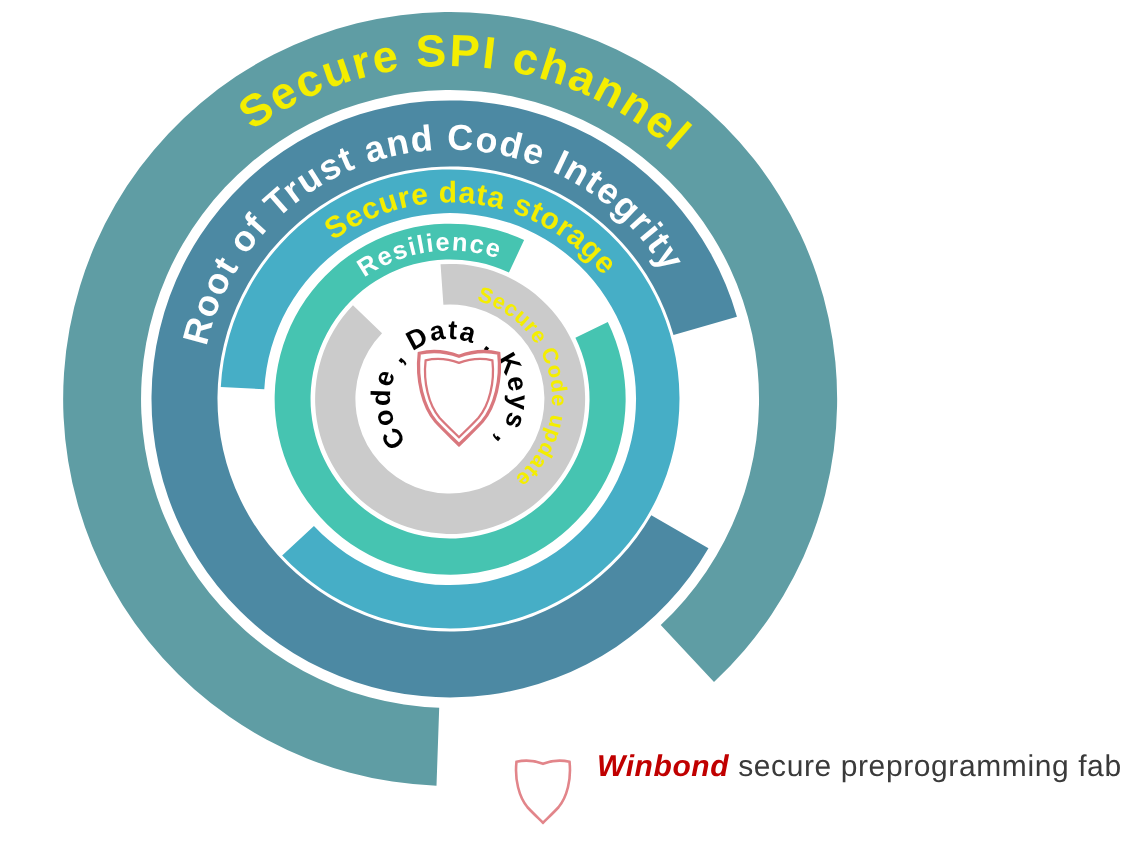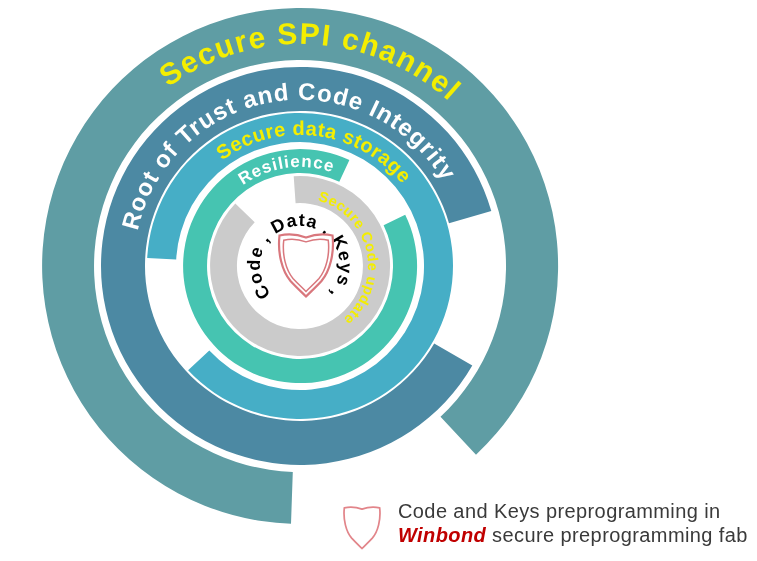--- a/index.html
+++ b/index.html
@@ -55,18 +55,17 @@
   </svg>
 
   <div class="legend">
     <svg class="legend-shield" width="40" height="47" viewBox="-30 -34 60 68">
       <path d="M 0 -27.5 C -8 -30.5 -18 -31.5 -26.5 -29.5
                C -28.5 -12 -24 6 -15.5 16 C -9.5 22.5 -4.5 27 0 31.5
                C 4.5 27 9.5 22.5 15.5 16 C 24 6 28.5 -12 26.5 -29.5
                C 18 -31.5 8 -30.5 0 -27.5 Z" fill="#FFFFFF" stroke-width="2.6" stroke="#E2858A"></path>
     </svg>
     <div class="legend-text">
-      <div>Code and Keys preprogramming in</div>
       <div><span class="brand">Winbond</span><span> secure preprogramming fab</span></div>
     </div>
   </div>
 
 </div>
 
 </body></html>

